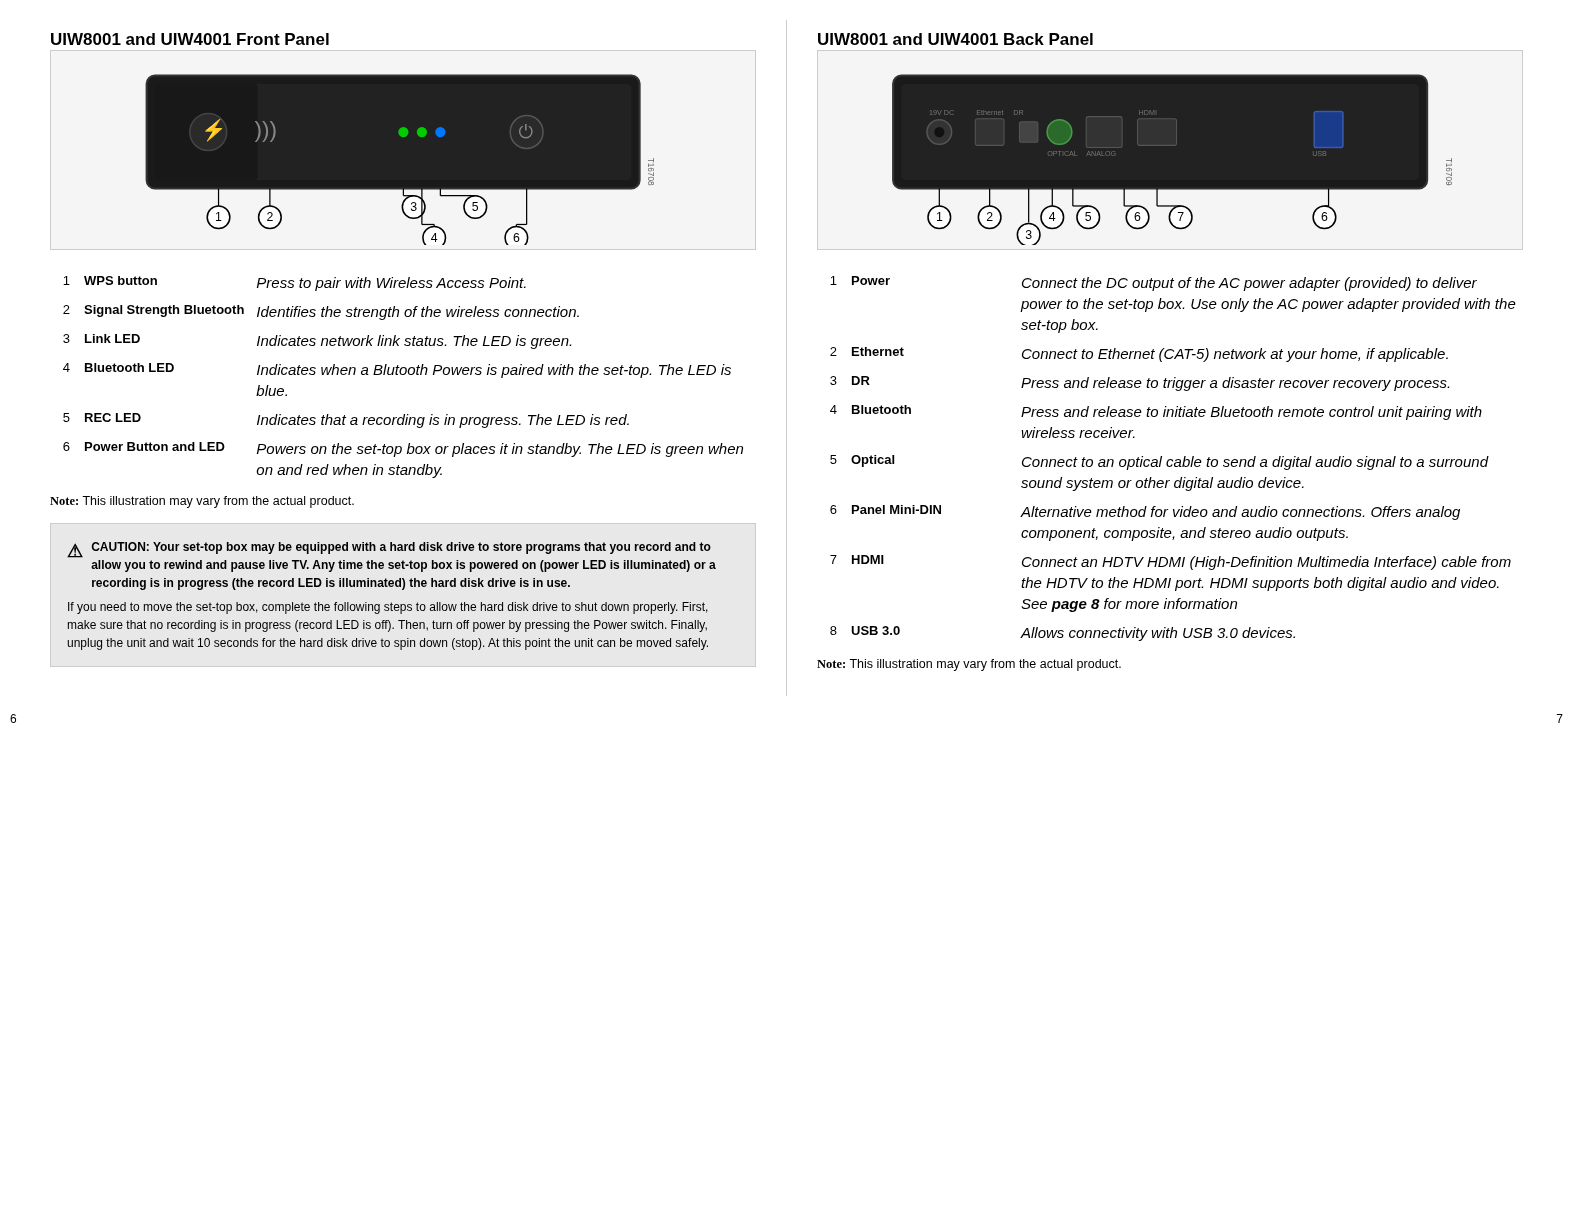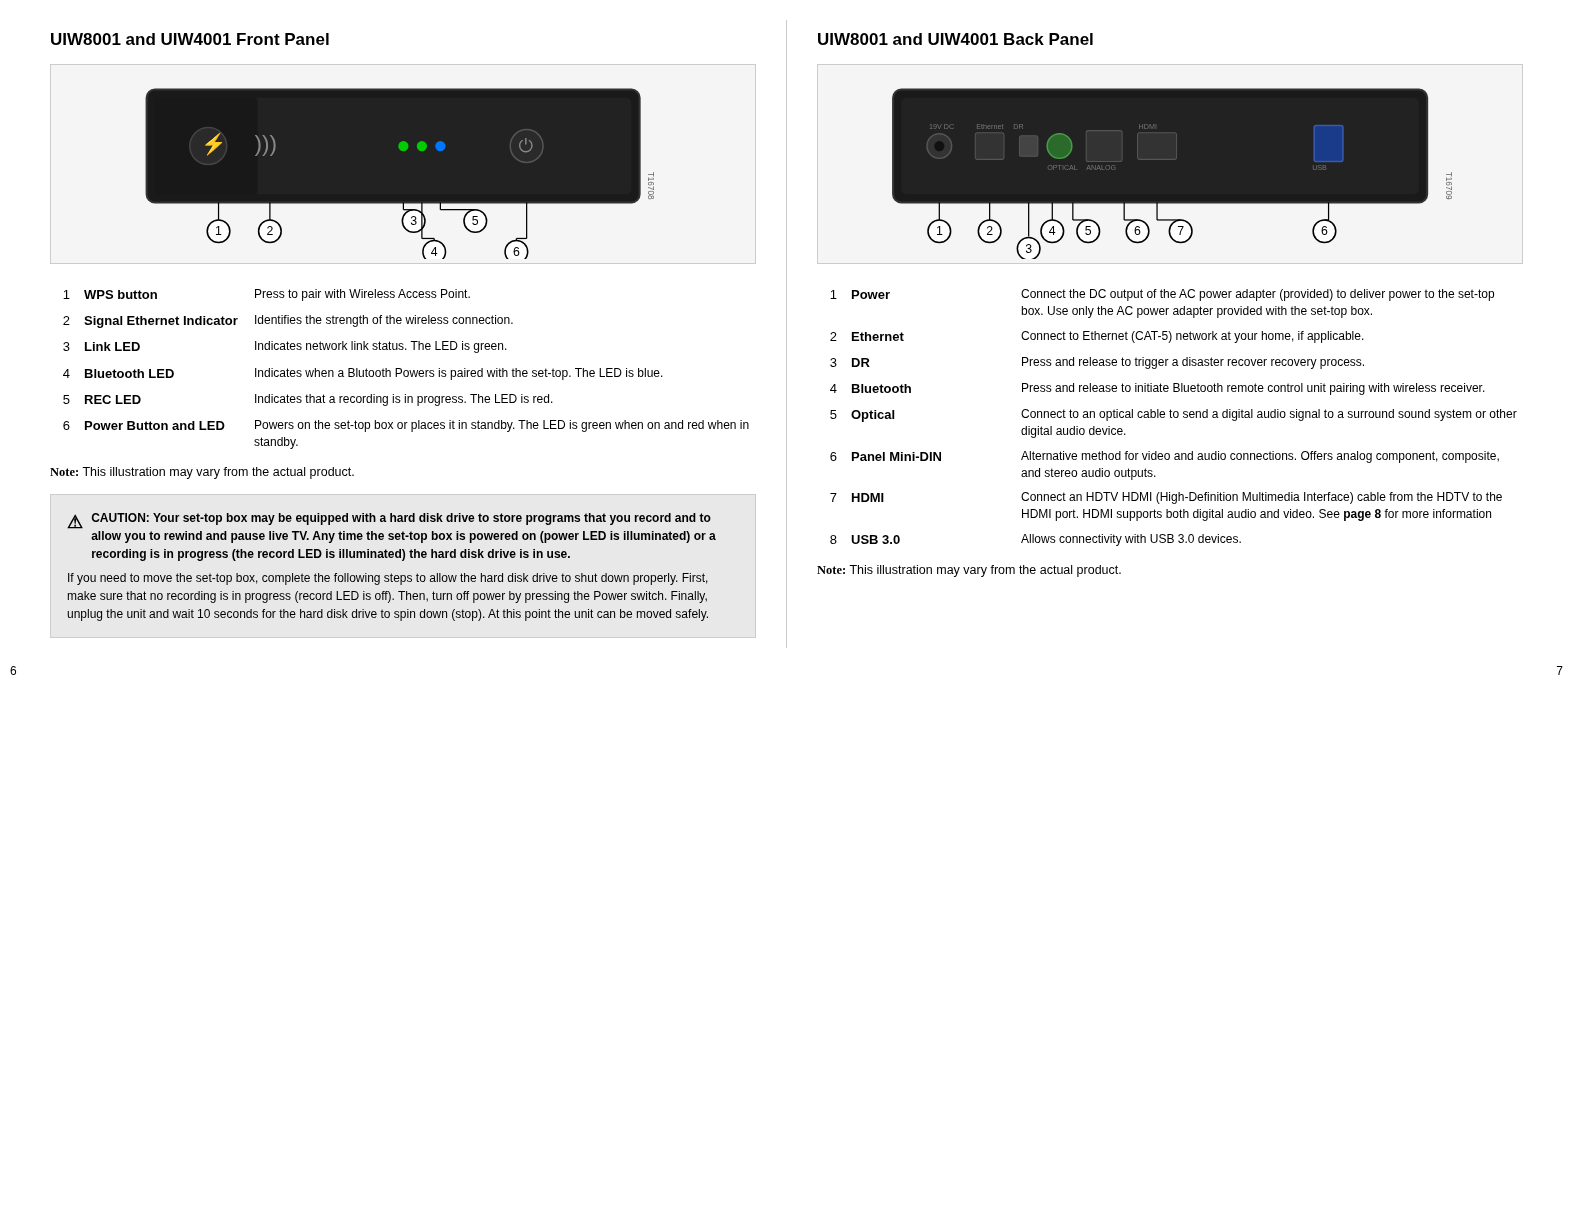--- a/index.html
+++ b/index.html
@@ -16,21 +16,20 @@
       width: 100%;
       padding: 20px 30px;
     }
     .left-panel, .right-panel {
       flex: 1;
       padding: 10px 20px;
     }
     .section-title {
       font-size: 17px;
       font-weight: bold;
-      margin-bottom: 14px;
       color: #000;
     }
     .device-image-container {
       border: 1px solid #ccc;
       background: #f5f5f5;
       margin-bottom: 18px;
       position: relative;
       height: 200px;
       display: flex;
       align-items: center;
@@ -59,21 +58,22 @@
       padding-right: 8px;
       white-space: nowrap;
     }
     .item-table td.label {
       font-weight: bold;
       width: 170px;
       white-space: nowrap;
       margin-left: 43px;
     }
     .item-table td.desc {
-      font-size: 12px;
+      font-size: 15px;
+      font-style: italic;
     }
     .note-text {
       font-size: 12.5px;
       margin-top: 8px;
       margin-bottom: 14px;
     }
     .note-text b { font-weight: bold; font-family: Liberation Serif, serif; }
     .caution-box {
       background: #e8e8e8;
       border: 1px solid #ccc;
@@ -188,21 +188,21 @@
 
     <table class="item-table">
       <tbody id="front-items-tbody">
       <tr>
       <td>1</td>
       <td class="label">WPS button</td>
       <td class="desc">Press to pair with Wireless Access Point.</td>
     </tr>
           <tr>
       <td>2</td>
-      <td class="label">Signal Ethernet Indicator</td>
+      <td class="label">Signal Strength Bluetooth</td>
       <td class="desc">Identifies the strength of the wireless connection.</td>
     </tr>
           <tr>
       <td>3</td>
       <td class="label">Link LED</td>
       <td class="desc">Indicates network link status. The LED is green.</td>
     </tr>
           <tr>
       <td>4</td>
       <td class="label">Bluetooth LED</td>

